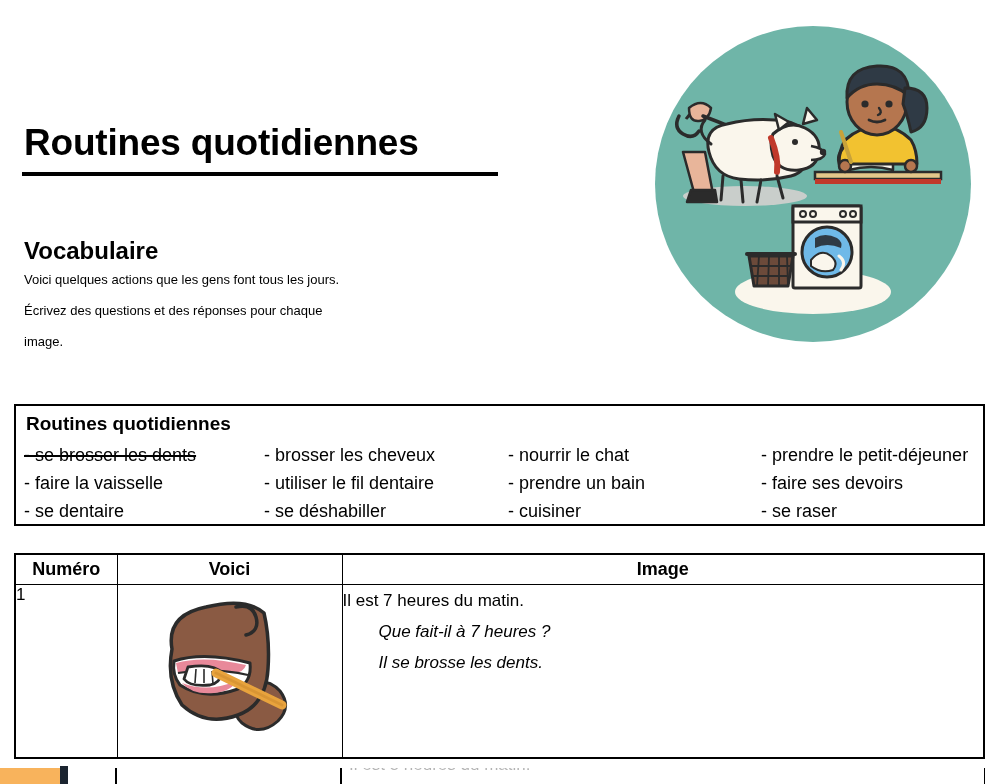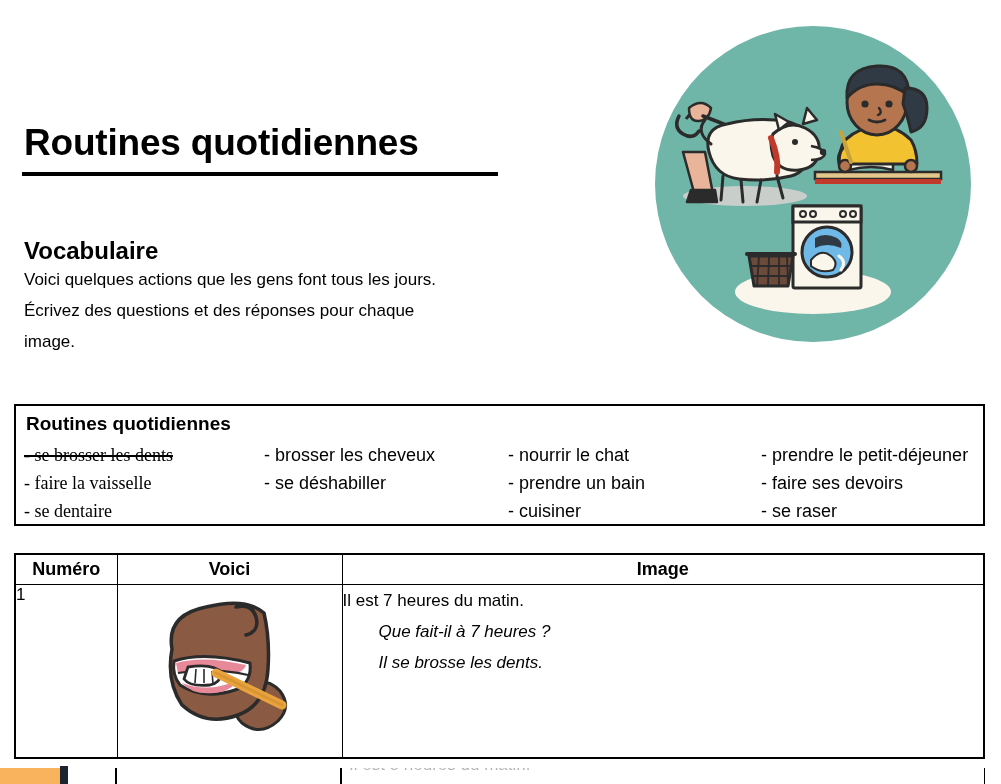--- a/index.html
+++ b/index.html
@@ -42,21 +42,21 @@
     font-size: 24px;
     font-weight: bold;
     white-space: nowrap;
     margin-top: 24px;
   }
   #intro-block {
     position: absolute;
     left: 24px;
     top: 264px;
     width: 560px;
-    font-size: 17px;
+    font-size: 13px;
     line-height: 31px;
   }
   #intro-block .intro-line { display: block; }
 
   
   #illustration {
     position: absolute;
     left: 653px;
     top: 24px;
     width: 320px;
@@ -85,21 +85,21 @@
     position: absolute;
     left: 0;
     top: 35px;
     width: 100%;
     height: 84px;
   }
   .vocab-col {
     position: absolute;
     top: 0;
   }
-  .vocab-col.c0 { left: 8px;   width: 240px; font-family: Liberation Serif, serif; }
+  .vocab-col.c0 { left: 8px;   width: 240px; }
   .vocab-col.c1 { left: 248px; width: 242px; }
   .vocab-col.c2 { left: 492px; width: 215px; }
   .vocab-col.c3 { left: 745px; width: 262px; }
   .vocab-item {
     font-size: 18px;
     line-height: 28px;
     white-space: nowrap;
   }
   .vocab-item.struck {
     text-decoration: line-through;
@@ -325,20 +325,21 @@
   <div id="vocab-columns">
 
     <div class="vocab-col c0">
       <div class="vocab-item struck">- se brosser les dents</div>
       <div class="vocab-item">- faire la vaisselle</div>
       <div class="vocab-item">- se dentaire</div>
     </div>
 
     <div class="vocab-col c1">
       <div class="vocab-item">- brosser les cheveux</div>
+      <div class="vocab-item">- utiliser le fil dentaire</div>
       <div class="vocab-item">- se déshabiller</div>
     </div>
 
     <div class="vocab-col c2">
       <div class="vocab-item">- nourrir le chat</div>
       <div class="vocab-item">- prendre un bain</div>
       <div class="vocab-item">- cuisiner</div>
     </div>
 
     <div class="vocab-col c3">

